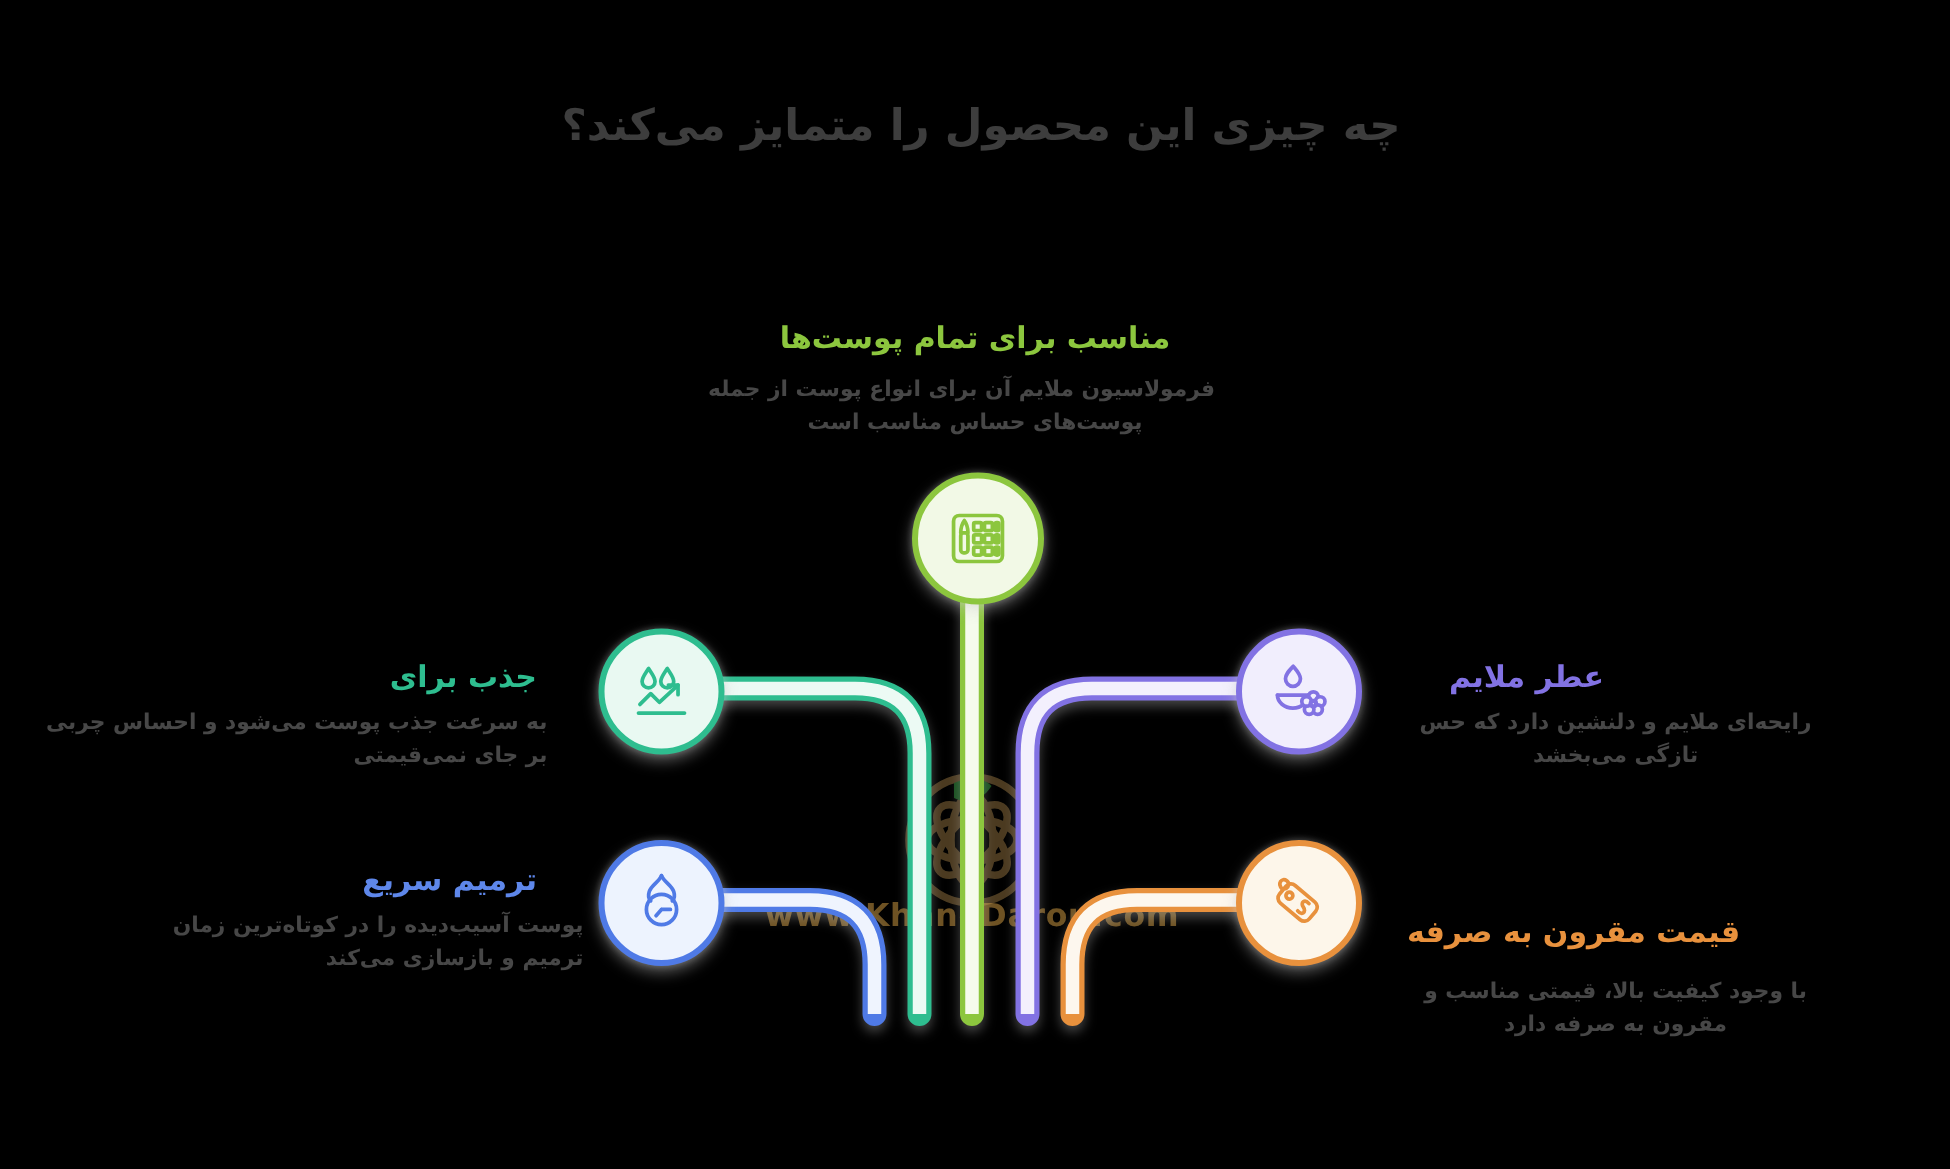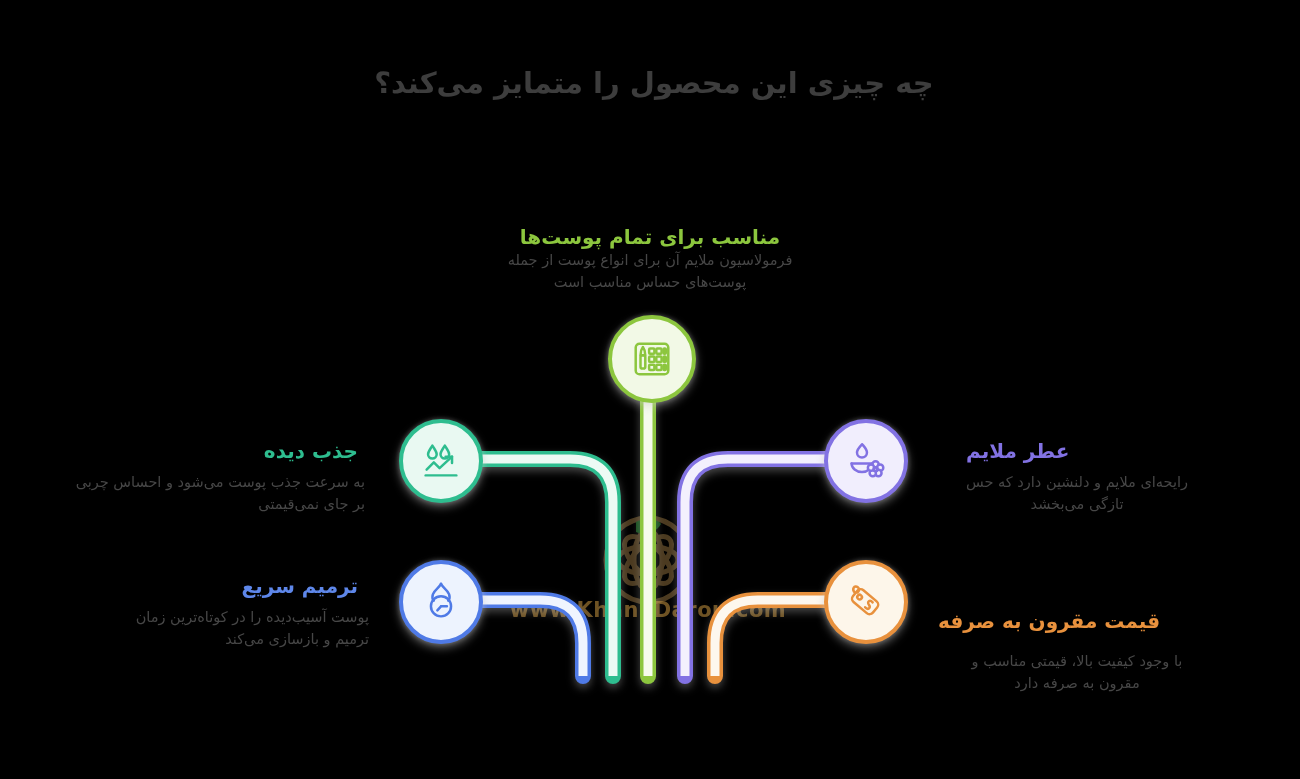--- a/index.html
+++ b/index.html
@@ -4,29 +4,29 @@
 <style>
   html,body{margin:0;padding:0;background:#000;}
   body{width:1300px;height:779px;position:relative;overflow:hidden;
        font-family:"DejaVu Sans",sans-serif;}
   .abs{position:absolute;}
   
   .title{left:4px;top:66px;width:1300px;text-align:center;font-size:29px;
          font-weight:bold;color:#3d3d3d;letter-spacing:.5px;}
   .heading{font-size:20px;font-weight:bold;white-space:nowrap;}
   .desc{font-size:14.5px;line-height:22px;color:#474747;}
-  .desc div{white-space:nowrap;}
-  .h-green{color:#8cc63e;margin-top:12px;} .h-teal{color:#2ebd8f;} .h-blue{color:#5e87ea;}
+  .desc div{white-space:nowrap;font-weight:bold;}
+  .h-green{color:#8cc63e;} .h-teal{color:#2ebd8f;} .h-blue{color:#5e87ea;}
   .h-purple{color:#8272e3;} .h-orange{color:#e8913d;}
   .center-head{left:0;top:213px;width:1300px;text-align:center;}
   .center-desc{left:490px;top:249px;width:320px;text-align:center;}
   .abs-head{right:942px;top:439px;}
   .abs-desc{right:935px;top:471px;width:290px;text-align:right;}
   .rep-head{right:942px;top:574px;}
-  .rep-desc{right:931px;top:606px;width:290px;text-align:right;}
+  .rep-desc{right:911px;top:606px;width:290px;text-align:right;}
   .sce-head{left:938px;top:439px;margin-left:28px;}
   .sce-desc{left:932px;top:471px;width:290px;text-align:center;}
   .pri-head{left:938px;top:574px;margin-top:35px;}
   .pri-desc{left:932px;top:606px;width:290px;text-align:center;margin-top:44px;}
   
   .node{width:76px;height:76px;border-radius:50%;display:flex;align-items:center;
         justify-content:center;z-index:3;
         box-shadow:0 4px 10px rgba(205,205,205,.45),0 0 5px rgba(205,205,205,.3);}
   .n-center{left:608px;top:315px;width:80px;height:80px;border:4px solid #8cc63e;background:#f2f9e6;}
   .n-abs{left:399px;top:419px;border:4px solid #2ebd8f;background:#e9f9f2;}
@@ -74,21 +74,21 @@
 </svg>
 
 <div class="abs title" dir="rtl">چه چیزی این محصول را متمایز می‌کند؟</div>
 
 <div class="abs heading h-green center-head" dir="rtl">مناسب برای تمام پوست‌ها</div>
 <div class="abs desc center-desc">
   <div dir="rtl">فرمولاسیون ملایم آن برای انواع پوست از جمله</div>
   <div dir="rtl">پوست‌های حساس مناسب است</div>
 </div>
 
-<div class="abs heading h-teal abs-head" dir="rtl">جذب دیده</div>
+<div class="abs heading h-teal abs-head" dir="rtl">جذب برای</div>
 <div class="abs desc abs-desc">
   <div dir="rtl">به سرعت جذب پوست می‌شود و احساس چربی</div>
   <div dir="rtl">بر جای نمی‌قیمتی</div>
 </div>
 <div class="abs heading h-blue rep-head" dir="rtl">ترمیم سریع</div>
 <div class="abs desc rep-desc">
   <div dir="rtl">پوست آسیب‌دیده را در کوتاه‌ترین زمان</div>
   <div dir="rtl">ترمیم و بازسازی می‌کند</div>
 </div>
 

